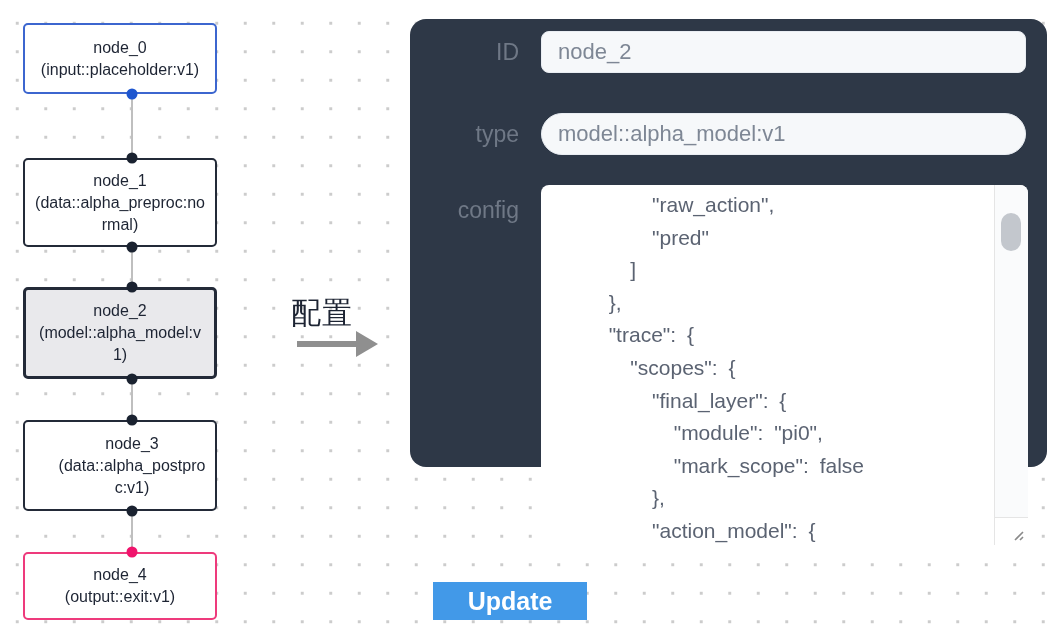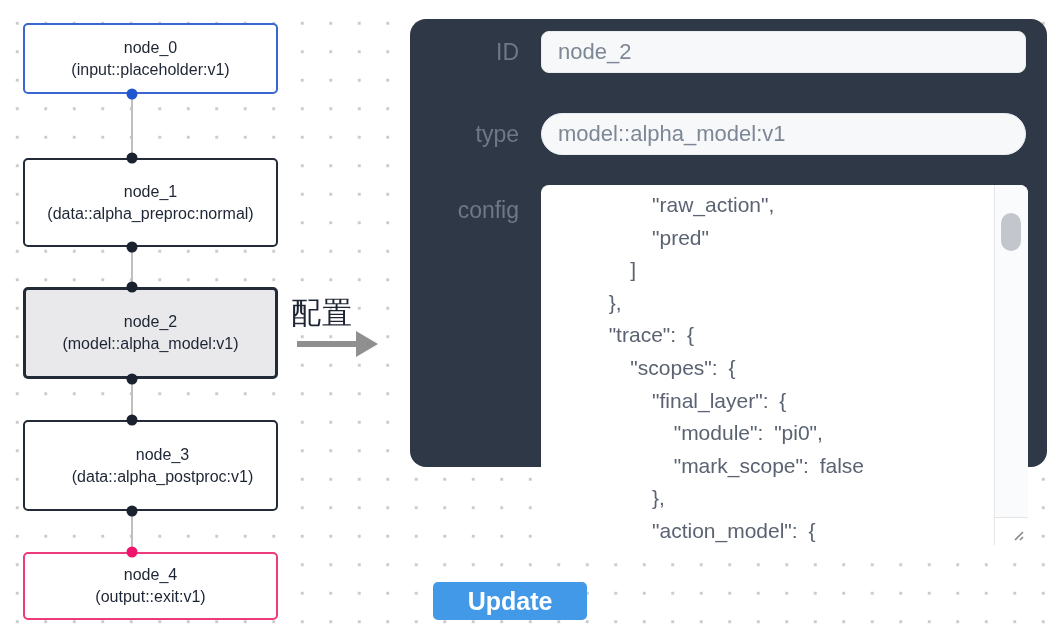--- a/index.html
+++ b/index.html
@@ -14,21 +14,21 @@
   *{box-sizing:border-box; margin:0; padding:0;}
   html,body{background:#ffffff;}
   body{font-family:"Liberation Sans","DejaVu Sans",sans-serif;}
   .stage{position:relative; width:1062px; height:643px; overflow:hidden; background:#ffffff;}
   .canvas{
     position:absolute; inset:0;
     background-image:radial-gradient(circle, var(--dot-grid) 1.6px, transparent 1.7px);
     background-size:28.5px 28.5px; background-position:3px 9px;
   }
   .node{
-    position:absolute; left:23px; width:255px;
+    position:absolute; left:23px; width:194px;
     background:var(--node-bg); border:2px solid var(--node-border-dark); border-radius:5px;
     display:flex; flex-direction:column; align-items:center; justify-content:center;
     text-align:center; padding:2px 8px; color:var(--text-dark);
     font-size:16px; line-height:22px;
   }
   .node .node-type{word-break:break-all;}
   .node-0{top:23px; height:71px; border-color:var(--node-border-blue);}
   .node-1{top:158px; height:89px;}
   .node-2{top:287px; height:92px; background:var(--node-bg-selected); border-width:3px;}
   .node-3{top:420px; height:91px;padding-left:32px;}
@@ -90,21 +90,21 @@
     position:absolute; left:6px; top:28px; width:20px; height:38px;
     background:var(--scroll-thumb); border-radius:10px;
   }
   .scroll-corner{
     position:absolute; right:0; top:332px; width:34px; height:28px;
     background:#ffffff; border-left:1px solid #e5e5e5; border-top:1px solid #e5e5e5;
   }
   .resize-grip{position:absolute; right:2px; bottom:2px; width:18px; height:18px;}
   .update-btn{
     position:absolute; left:23px; top:563px; width:154px; height:38px;
-    background:var(--button-bg); color:var(--button-text); border:none; border-radius:5px;
+    background:var(--button-bg); color:var(--button-text); border:none; border-radius:0;
     font-size:25px; font-weight:bold; font-family:"Liberation Sans","DejaVu Sans",sans-serif;
     cursor:pointer; line-height:38px; text-align:center;
   }
 </style>
 </head>
 <body>
 
 <div class="stage">
 
   <div class="canvas">

